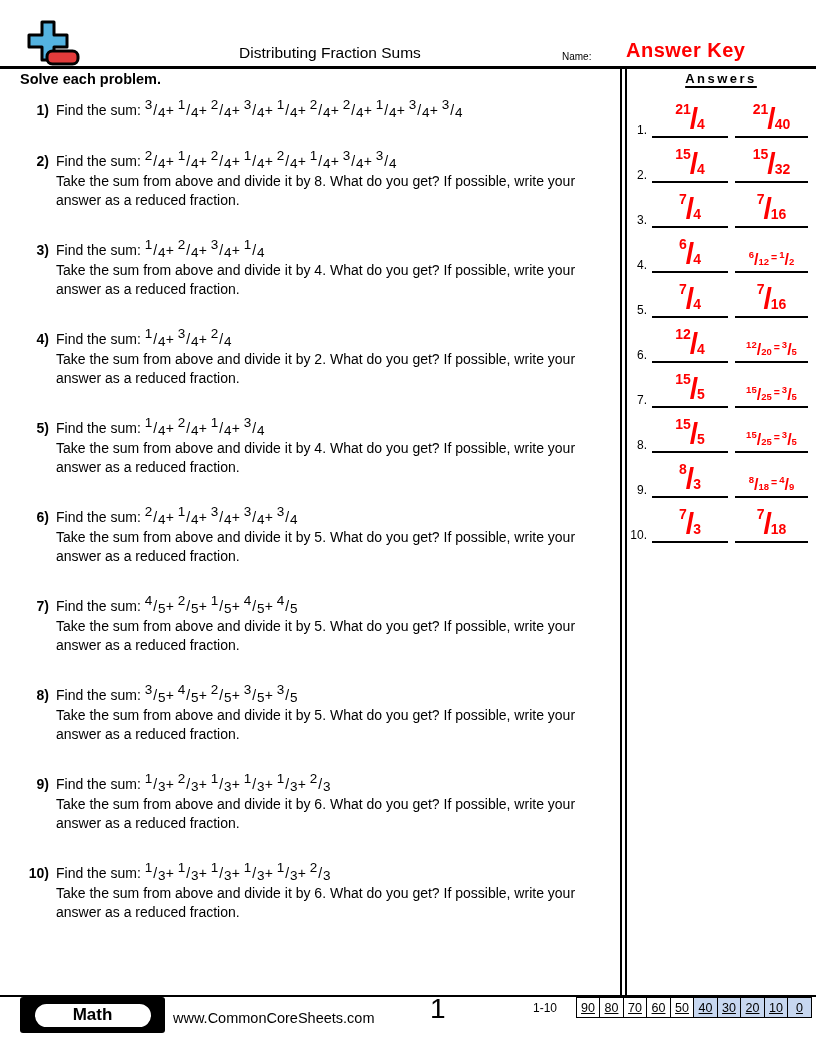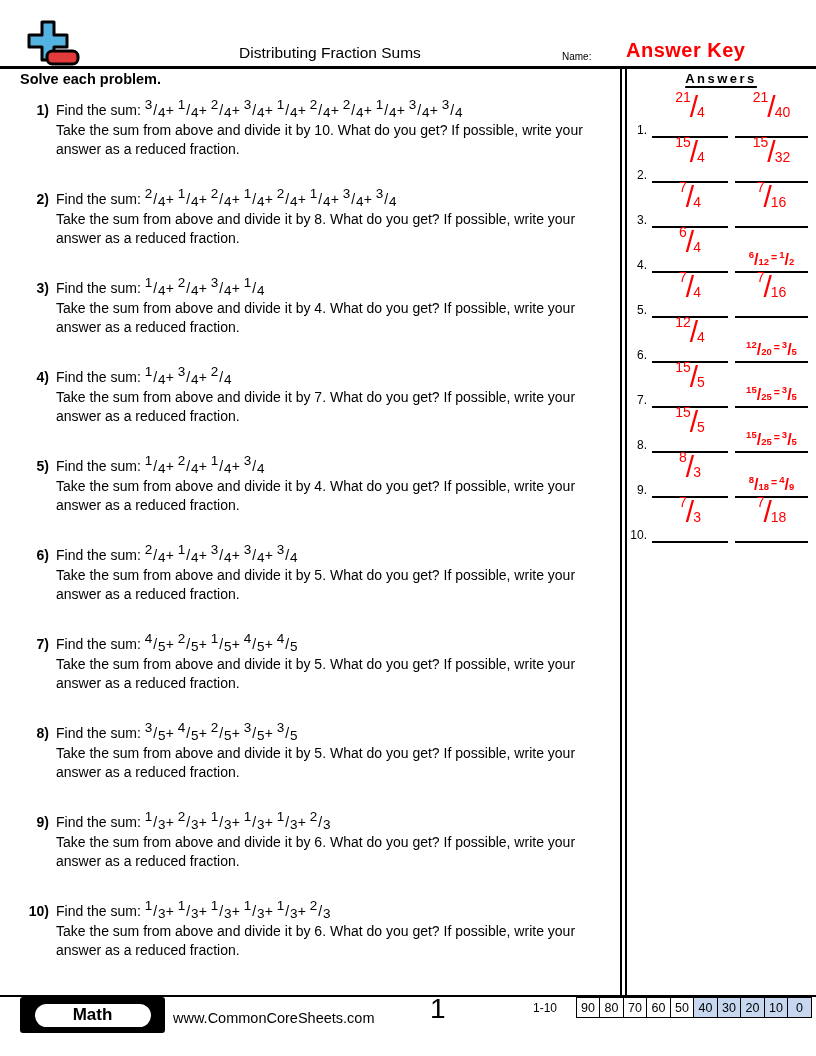--- a/index.html
+++ b/index.html
@@ -30,21 +30,21 @@
   .ptext { font-size:14px; line-height:19px; width:558px; }
 
   
   .answers-heading { top:71px; left:632px; width:178px; text-align:center; font-size:13px; font-weight:bold; letter-spacing:2.5px; text-decoration:underline; text-decoration-thickness:2px; text-underline-offset:3px; }
   .answer-rows { top:93px; left:626px; width:188px; }
   .arow { height:45px; display:flex; align-items:flex-end; }
   .alabel { width:24px; text-align:right; font-size:12px; padding-right:3px; padding-bottom:1px; flex-shrink:0; }
   .ablank { border-bottom:2px solid #000; display:flex; justify-content:center; align-items:flex-end; }
   .ablank.b1 { width:76px; margin-left:2px; }
   .ablank.b2 { width:73px; margin-left:7px; }
-  .bf { color:var(--red); font-weight:normal; white-space:nowrap; line-height:1; padding-bottom:13px; }
+  .bf { color:var(--red); font-weight:bold; white-space:nowrap; line-height:1; padding-bottom:1px; }
   .bf .n { font-size:14px; display:inline-block; transform:translateY(-16px); }
   .bf .s { font-size:30px; display:inline-block; transform:translateY(-1px); margin:0 -1px; }
   .bf .d { font-size:14px; display:inline-block; transform:translateY(-1px); }
   .ef { color:var(--red); font-weight:bold; white-space:nowrap; line-height:1; padding-bottom:3px; }
   .ef .n { font-size:9.5px; display:inline-block; transform:translateY(-7px); }
   .ef .s { font-size:16px; display:inline-block; transform:translateY(0px); }
   .ef .d { font-size:9.5px; display:inline-block; transform:translateY(0px); }
   .ef .eq { font-size:10.5px; display:inline-block; transform:translateY(-4px); margin:0 2px; }
 
   
@@ -74,42 +74,41 @@
 <div class="abs answer-key">Answer Key</div>
 <div class="abs hline-top"></div>
 <div class="abs solve-header">Solve each problem.</div>
 <div class="abs vdivider"></div>
 
 <div class="abs problems" id="problems">
     <div class="problem">
       <div class="pnum">1)</div>
       <div class="pbody">
         <div class="pline1"><span>Find the sum: </span><span class="fr"><span class="n">3</span><span class="s">/</span><span class="d">4</span></span><span class="plus">+</span> <span class="fr"><span class="n">1</span><span class="s">/</span><span class="d">4</span></span><span class="plus">+</span> <span class="fr"><span class="n">2</span><span class="s">/</span><span class="d">4</span></span><span class="plus">+</span> <span class="fr"><span class="n">3</span><span class="s">/</span><span class="d">4</span></span><span class="plus">+</span> <span class="fr"><span class="n">1</span><span class="s">/</span><span class="d">4</span></span><span class="plus">+</span> <span class="fr"><span class="n">2</span><span class="s">/</span><span class="d">4</span></span><span class="plus">+</span> <span class="fr"><span class="n">2</span><span class="s">/</span><span class="d">4</span></span><span class="plus">+</span> <span class="fr"><span class="n">1</span><span class="s">/</span><span class="d">4</span></span><span class="plus">+</span> <span class="fr"><span class="n">3</span><span class="s">/</span><span class="d">4</span></span><span class="plus">+</span> <span class="fr"><span class="n">3</span><span class="s">/</span><span class="d">4</span></span></div>
-        <div class="ptext">Take the sum from above and divide it by 10. What do you get? If possible, write your answer as a reduced fraction.</div>
       </div>
     </div>
     <div class="problem">
       <div class="pnum">2)</div>
       <div class="pbody">
         <div class="pline1"><span>Find the sum: </span><span class="fr"><span class="n">2</span><span class="s">/</span><span class="d">4</span></span><span class="plus">+</span> <span class="fr"><span class="n">1</span><span class="s">/</span><span class="d">4</span></span><span class="plus">+</span> <span class="fr"><span class="n">2</span><span class="s">/</span><span class="d">4</span></span><span class="plus">+</span> <span class="fr"><span class="n">1</span><span class="s">/</span><span class="d">4</span></span><span class="plus">+</span> <span class="fr"><span class="n">2</span><span class="s">/</span><span class="d">4</span></span><span class="plus">+</span> <span class="fr"><span class="n">1</span><span class="s">/</span><span class="d">4</span></span><span class="plus">+</span> <span class="fr"><span class="n">3</span><span class="s">/</span><span class="d">4</span></span><span class="plus">+</span> <span class="fr"><span class="n">3</span><span class="s">/</span><span class="d">4</span></span></div>
         <div class="ptext">Take the sum from above and divide it by 8. What do you get? If possible, write your answer as a reduced fraction.</div>
       </div>
     </div>
     <div class="problem">
       <div class="pnum">3)</div>
       <div class="pbody">
         <div class="pline1"><span>Find the sum: </span><span class="fr"><span class="n">1</span><span class="s">/</span><span class="d">4</span></span><span class="plus">+</span> <span class="fr"><span class="n">2</span><span class="s">/</span><span class="d">4</span></span><span class="plus">+</span> <span class="fr"><span class="n">3</span><span class="s">/</span><span class="d">4</span></span><span class="plus">+</span> <span class="fr"><span class="n">1</span><span class="s">/</span><span class="d">4</span></span></div>
         <div class="ptext">Take the sum from above and divide it by 4. What do you get? If possible, write your answer as a reduced fraction.</div>
       </div>
     </div>
     <div class="problem">
       <div class="pnum">4)</div>
       <div class="pbody">
         <div class="pline1"><span>Find the sum: </span><span class="fr"><span class="n">1</span><span class="s">/</span><span class="d">4</span></span><span class="plus">+</span> <span class="fr"><span class="n">3</span><span class="s">/</span><span class="d">4</span></span><span class="plus">+</span> <span class="fr"><span class="n">2</span><span class="s">/</span><span class="d">4</span></span></div>
-        <div class="ptext">Take the sum from above and divide it by 7. What do you get? If possible, write your answer as a reduced fraction.</div>
+        <div class="ptext">Take the sum from above and divide it by 2. What do you get? If possible, write your answer as a reduced fraction.</div>
       </div>
     </div>
     <div class="problem">
       <div class="pnum">5)</div>
       <div class="pbody">
         <div class="pline1"><span>Find the sum: </span><span class="fr"><span class="n">1</span><span class="s">/</span><span class="d">4</span></span><span class="plus">+</span> <span class="fr"><span class="n">2</span><span class="s">/</span><span class="d">4</span></span><span class="plus">+</span> <span class="fr"><span class="n">1</span><span class="s">/</span><span class="d">4</span></span><span class="plus">+</span> <span class="fr"><span class="n">3</span><span class="s">/</span><span class="d">4</span></span></div>
         <div class="ptext">Take the sum from above and divide it by 4. What do you get? If possible, write your answer as a reduced fraction.</div>
       </div>
     </div>
     <div class="problem">
@@ -244,21 +243,21 @@
   </div>
 
 <div class="abs hline-bottom"></div>
 <div class="abs math-badge">
   <div class="math-pill">Math</div>
 </div>
 <div class="abs website">www.CommonCoreSheets.com</div>
 <div class="abs page-number">1</div>
 <div class="abs scorebar">
   <span class="score-range">1-10</span>
-  <span id="score-cells" style="display:flex;">
+  <span id="score-cells" style="display:flex;text-decoration:underline;">
       <span class="score-cell">90</span>
       <span class="score-cell">80</span>
       <span class="score-cell">70</span>
       <span class="score-cell">60</span>
       <span class="score-cell">50</span>
       <span class="score-cell hl">40</span>
       <span class="score-cell hl">30</span>
       <span class="score-cell hl">20</span>
       <span class="score-cell hl">10</span>
       <span class="score-cell hl">0</span>

